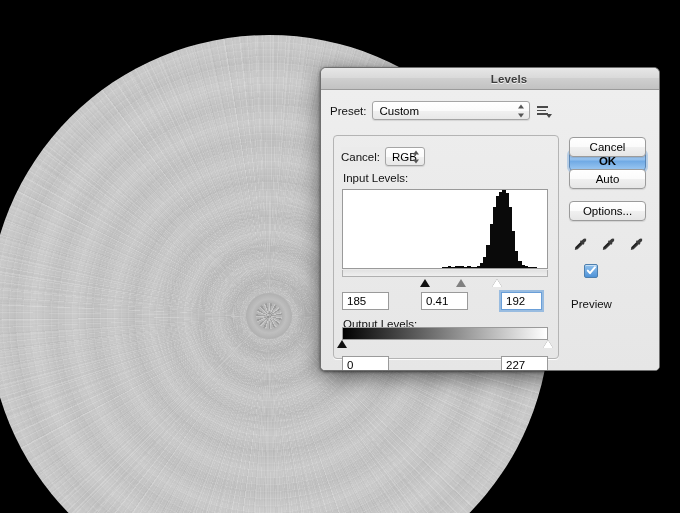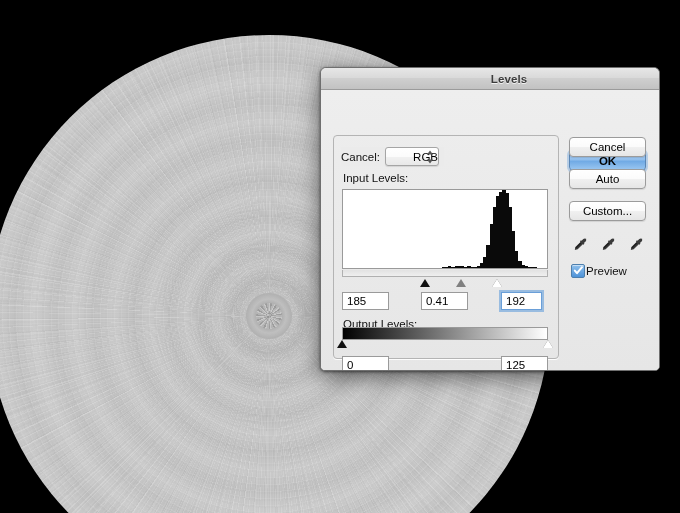--- a/index.html
+++ b/index.html
@@ -249,22 +249,21 @@
     background: #ebebeb;
     padding-right: 5px;
     z-index: 3;
   }
   .channel-label {
     font-size: 11.5px;
     color: #111;
     margin-right: 5px;
   }
   .popup.small {
-    width: 54px;
-    justify-content: flex-end;
+    width: 40px;
   }
 
   .section-label {
     position: absolute;
     font-size: 11.5px;
     color: #111;
   }
   #input-levels-label { left: 22px; top: 82px; }
   #output-levels-label { left: 22px; top: 228px; }
 
@@ -397,21 +396,22 @@
     display: flex;
     gap: 11px;
   }
   .dropper { width: 17px; height: 18px; }
 
   .preview-row {
     position: absolute;
     left: 250px; top: 174px;
     display: flex;
     align-items: center;
-    gap: 1px;
+    gap: 20px;
+    flex-direction: column;
   }
   .checkbox {
     width: 12px; height: 12px;
     border-radius: 2px;
     background: linear-gradient(to bottom, #8fc0ec, #4f93d8);
     border: 1px solid #4d7fae;
     position: relative;
     box-shadow: 0 1px 0 rgba(255,255,255,0.5) inset;
   }
   .checkbox svg { position: absolute; left: 1px; top: 0px; }
@@ -437,20 +437,36 @@
   </div>
 
   <div id="levels-dialog">
 
     <div class="titlebar">
       <span class="title">Levels</span>
     </div>
 
     <div class="dialog-body">
 
+      <div class="preset-row">
+        <span class="preset-label">Preset:</span>
+        <div class="popup">
+          <span class="popup-text">Custom</span>
+          <span class="arrows">
+            <span class="up"></span>
+              <span class="dn"></span>
+          </span>
+        </div>
+        <div class="flyout">
+          <i></i>
+            <i></i>
+            <i></i>
+            <span class="tri"></span>
+        </div>
+      </div>
 
       <div class="groupbox"></div>
 
       <div class="channel-row">
         <span class="channel-label">Cancel:</span>
         <div class="popup small">
           <span class="popup-text">RGB</span>
           <span class="arrows">
             <span class="up"></span>
               <span class="dn"></span>
@@ -542,26 +558,26 @@
 
       <span id="output-levels-label" class="section-label">Output Levels:</span>
 
       <div class="out-gradient"></div>
       <div class="out-marker-row">
         <span class="marker black" style="left:0%"></span>
         <span class="marker white" style="left:100%"></span>
       </div>
 
       <div class="field" id="out-black">0</div>
-      <div class="field" id="out-white">125</div>
+      <div class="field" id="out-white">227</div>
 
       <div class="btn default" id="btn-ok">OK</div>
       <div class="btn" id="btn-cancel">Cancel</div>
       <div class="btn" id="btn-auto">Auto</div>
-      <div class="btn" id="btn-options">Custom...</div>
+      <div class="btn" id="btn-options">Options...</div>
 
       <div class="droppers">
         <span class="dropper">
           <svg viewBox="0 0 17 18" width="17" height="18">
             <path d="M13.5 2.2c-1-1-2.3-1-3.2-.1L8.6 3.8 8 3.2 6.9 4.3l.6.6-5.1 5.1-.6 2.9 2.9-.6 5.1-5.1.6.6 1.1-1.1-.6-.6 1.7-1.7c.9-.9.8-2.2-.1-3.2z" fill="#3a3a3a"></path>
             <path d="M2.6 10.4l4.9-4.9.9.9-4.9 4.9-1.2.3z" fill="#1e1e1e"></path>
           </svg>
         </span>
         <span class="dropper">
           <svg viewBox="0 0 17 18" width="17" height="18">

